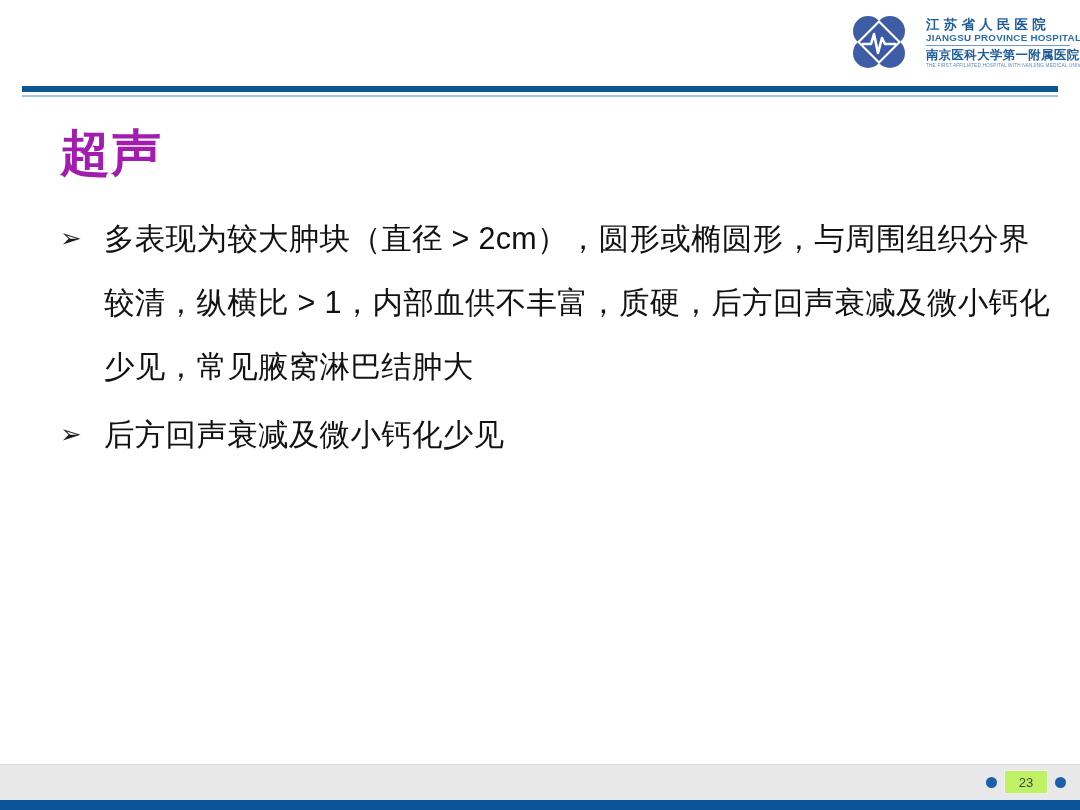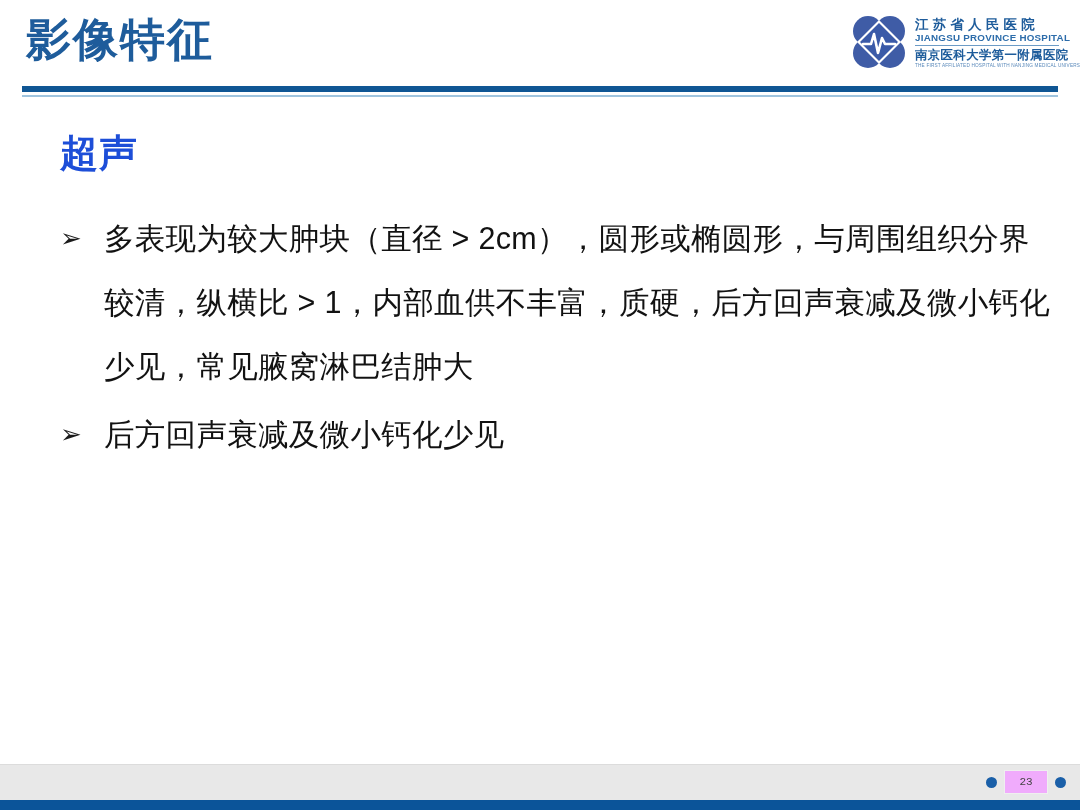--- a/index.html
+++ b/index.html
@@ -62,21 +62,21 @@
 
   
   .logo {
     position: absolute;
     right: 14px;
     top: 8px;
     width: 218px;
     height: 68px;
     display: flex;
     align-items: center;
-    gap: 5px;
+    gap: 16px;
   }
   .logo-mark {
     width: 62px;
     height: 62px;
     flex: 0 0 62px;
     position: relative;
   }
   .logo-text {
     flex: 1 1 auto;
     padding-top: 2px;
@@ -127,23 +127,23 @@
   .content {
     position: absolute;
     left: 0;
     top: 110px;
     width: 1080px;
   }
   .section-heading {
     position: absolute;
     left: 60px;
     top: 18px;
-    font-size: 38px;
-    font-weight: bold;
-    color: #1d4ed8;
+    font-size: 50px;
+    font-weight: bold;
+    color: #a21caf;
     letter-spacing: 1px;
     line-height: 50px;
     white-space: nowrap;
   }
 
   .bullet-list {
     position: absolute;
     left: 56px;
     top: 96px;
     width: 1000px;
@@ -200,38 +200,36 @@
   }
   .pager-dot {
     width: 11px;
     height: 11px;
     border-radius: 50%;
     background: #1A5FA8;
   }
   .pager-num {
     min-width: 42px;
     height: 22px;
-    background: #f0abfc;
+    background: #bef264;
     color: #444444;
-    font-size: 11px;
+    font-size: 13px;
     display: flex;
     align-items: center;
     justify-content: center;
     border: 1px solid #EFEFEF;
-    font-family: Liberation Mono, monospace;
   }
 </style>
 </head>
 <body>
 
 <div class="slide">
 
   <div class="header">
 
-    <div class="slide-title">影像特征</div>
 
     <div class="header-rule-thick"></div>
     <div class="header-rule-thin"></div>
 
     <div class="logo">
       <div class="logo-mark">
         <svg viewBox="0 0 62 62" width="62" height="62" aria-hidden="true">
           <g fill="#2F4E9E" fill-opacity="0.92">
             <circle cx="20" cy="20" r="15"></circle>
             <circle cx="42" cy="20" r="15"></circle>

